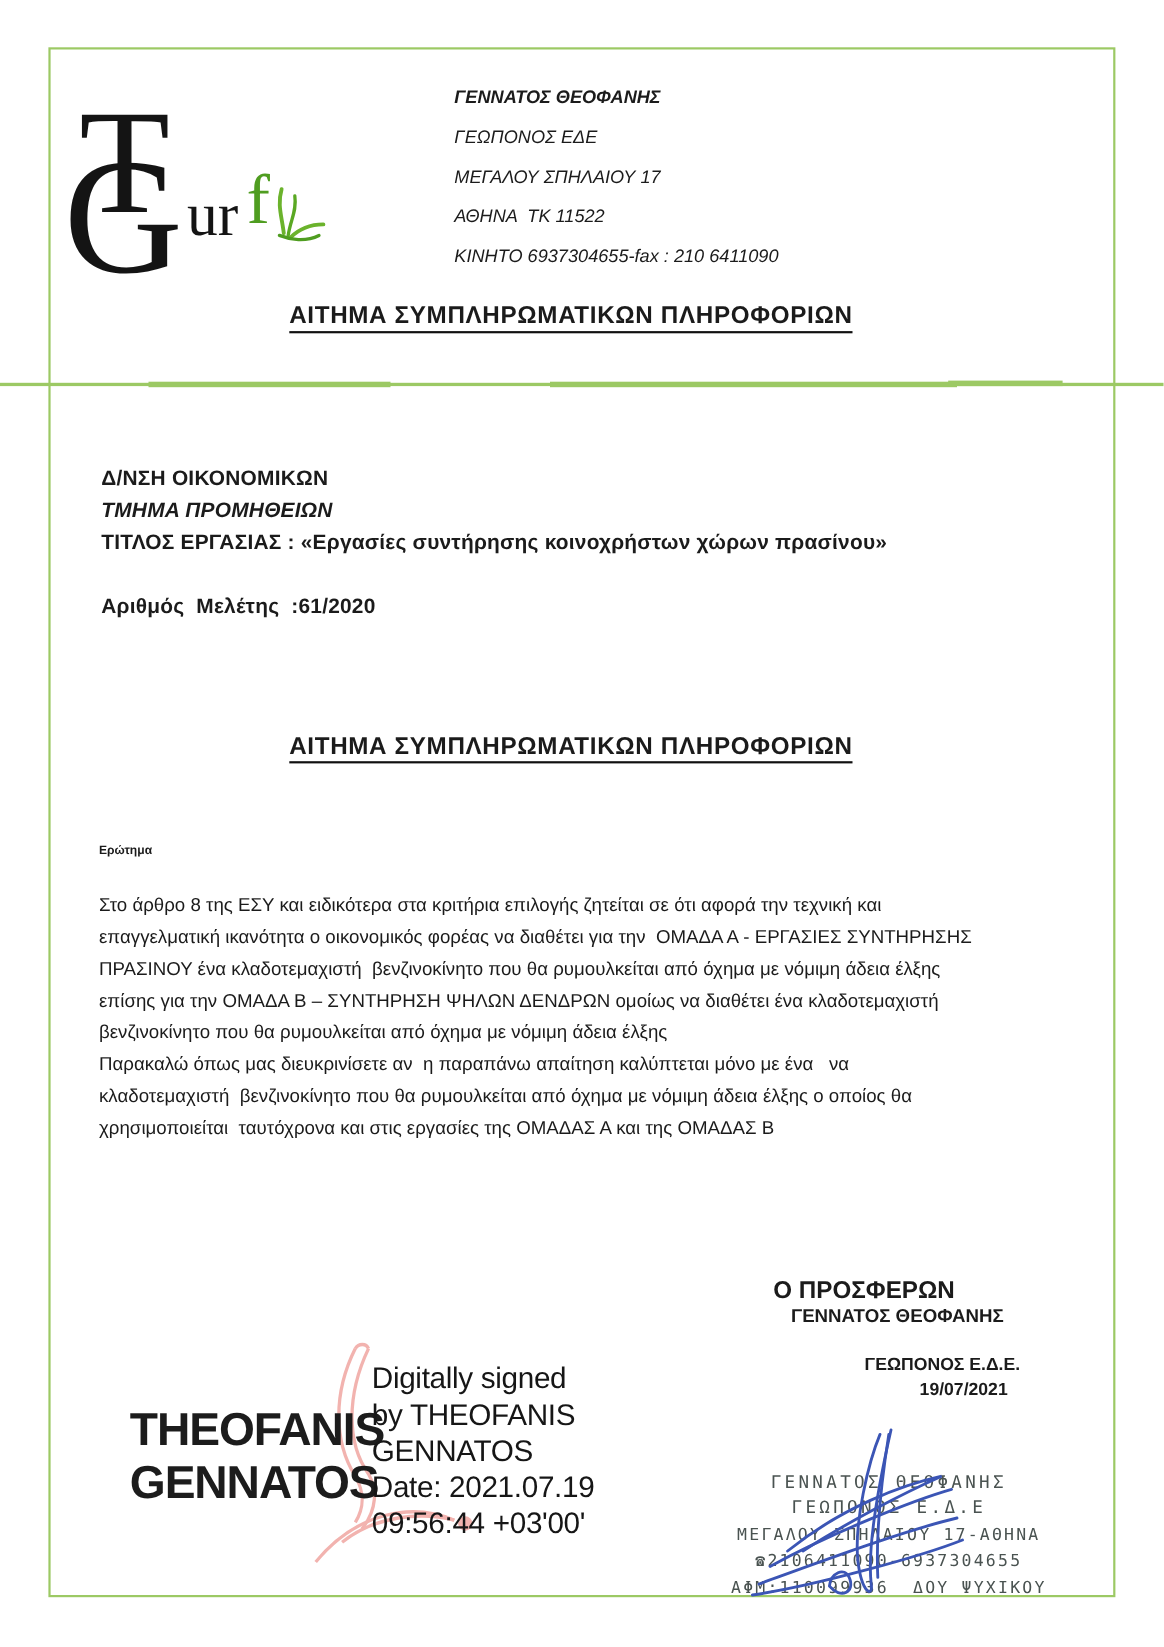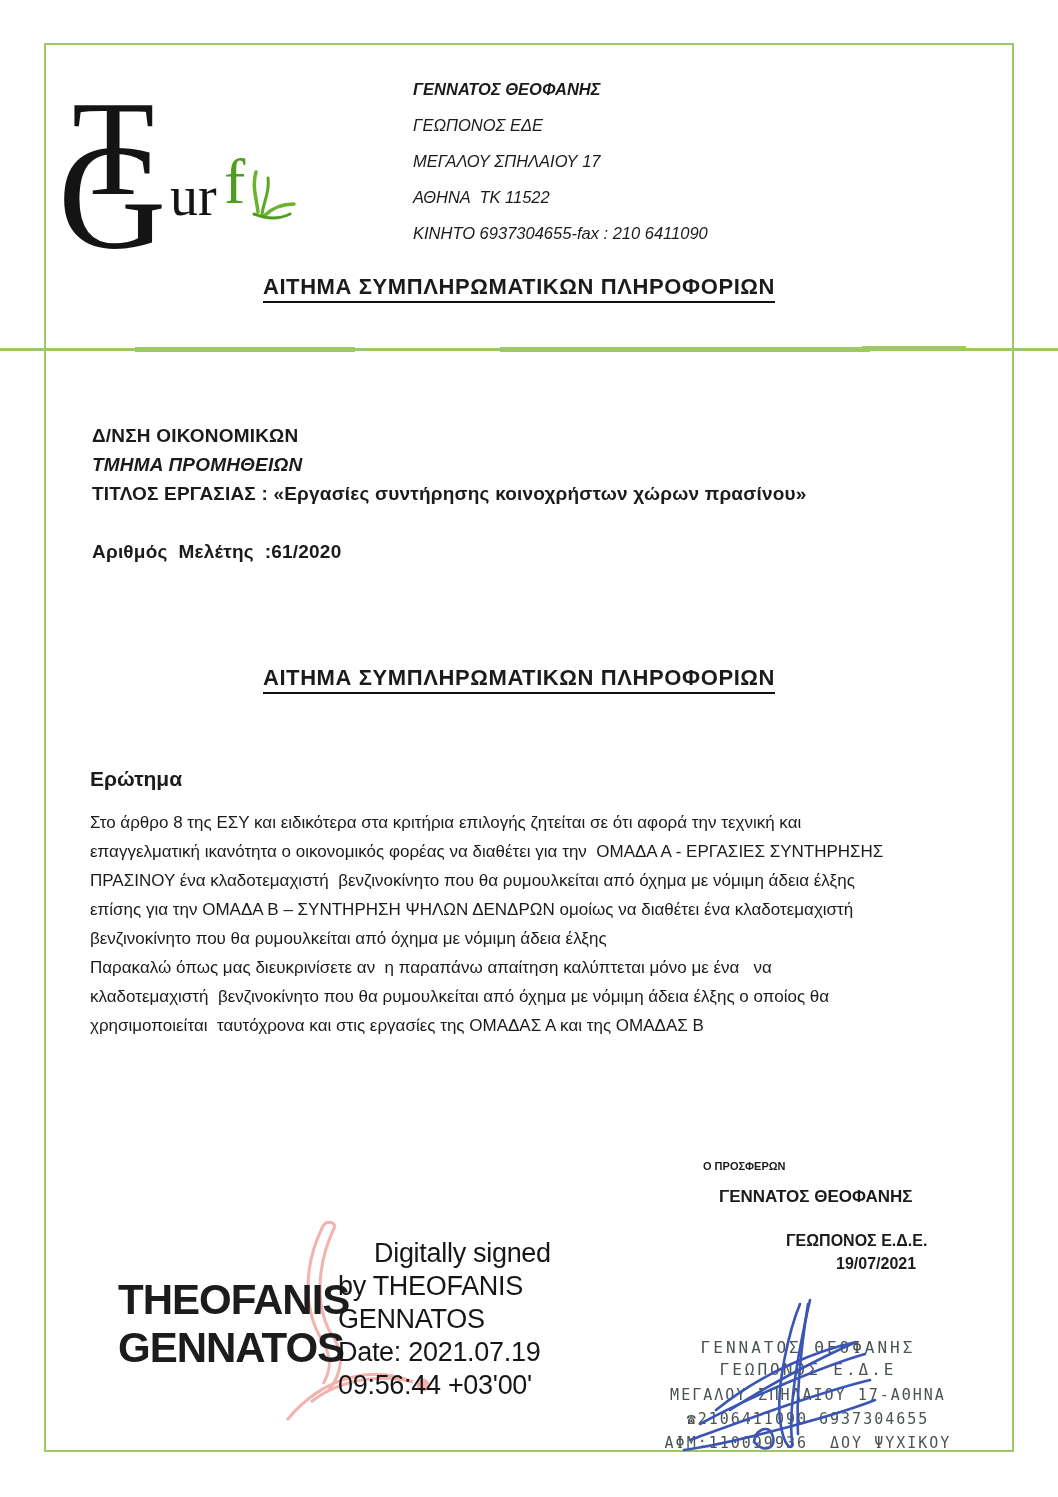--- a/index.html
+++ b/index.html
@@ -29,21 +29,21 @@
 
   
   .title-row{position:absolute;left:44px;width:950px;text-align:center;white-space:nowrap;}
   .title-row span{display:inline-block;font-size:22px;font-weight:bold;letter-spacing:0.6px;
                   border-bottom:2.5px solid #111;padding-bottom:1px;}
 
   
   .rcpt{left:92px;font-size:19px;font-weight:bold;letter-spacing:0.2px;height:24px;}
 
   
-  .q-label{left:90px;top:767px;font-size:21px;font-weight:bold;}
+  .q-label{left:90px;top:767px;font-size:11px;font-weight:bold;}
   .q-line{left:90px;font-size:17px;height:22px;}
 
   
   .off{font-weight:bold;}
 
   
   .dsig-name{font-size:42px;font-weight:bold;letter-spacing:-1px;color:#1c1c1c;}
   .dsig-det{left:338px;font-size:27px;letter-spacing:-0.3px;color:#161616;height:32px;}
 
   
@@ -100,38 +100,38 @@
   <div class="abs q-label">Ερώτημα</div>
   <div class="abs q-line" style="top:813px;">Στο άρθρο 8 της ΕΣΥ και ειδικότερα στα κριτήρια επιλογής ζητείται σε ότι αφορά την τεχνική και</div>
   <div class="abs q-line" style="top:842px;">επαγγελματική ικανότητα ο οικονομικός φορέας να διαθέτει για την  ΟΜΑΔΑ Α - ΕΡΓΑΣΙΕΣ ΣΥΝΤΗΡΗΣΗΣ</div>
   <div class="abs q-line" style="top:871px;">ΠΡΑΣΙΝΟΥ ένα κλαδοτεμαχιστή  βενζινοκίνητο που θα ρυμουλκείται από όχημα με νόμιμη άδεια έλξης</div>
   <div class="abs q-line" style="top:900px;">επίσης για την ΟΜΑΔΑ Β – ΣΥΝΤΗΡΗΣΗ ΨΗΛΩΝ ΔΕΝΔΡΩΝ ομοίως να διαθέτει ένα κλαδοτεμαχιστή</div>
   <div class="abs q-line" style="top:929px;">βενζινοκίνητο που θα ρυμουλκείται από όχημα με νόμιμη άδεια έλξης</div>
   <div class="abs q-line" style="top:987px;">κλαδοτεμαχιστή  βενζινοκίνητο που θα ρυμουλκείται από όχημα με νόμιμη άδεια έλξης ο οποίος θα</div>
   <div class="abs q-line" style="top:958px;">Παρακαλώ όπως μας διευκρινίσετε αν  η παραπάνω απαίτηση καλύπτεται μόνο με ένα   να</div>
   <div class="abs q-line" style="top:1016px;">χρησιμοποιείται  ταυτόχρονα και στις εργασίες της ΟΜΑΔΑΣ Α και της ΟΜΑΔΑΣ Β</div>
 
-  <div class="abs off" style="left:703px;top:1160px;font-size:11px;text-align:center;">Ο ΠΡΟΣΦΕΡΩΝ</div>
+  <div class="abs off" style="left:703px;top:1160px;font-size:22px;text-align:center;">Ο ΠΡΟΣΦΕΡΩΝ</div>
   <div class="abs off" style="left:719px;top:1187px;font-size:17px;">ΓΕΝΝΑΤΟΣ ΘΕΟΦΑΝΗΣ</div>
   <div class="abs off" style="left:786px;top:1232px;font-size:16px;">ΓΕΩΠΟΝΟΣ Ε.Δ.Ε.</div>
   <div class="abs off" style="left:836px;top:1255px;font-size:16px;">19/07/2021</div>
 
   <svg style="left:283px;top:1222px;" width="160" height="212" viewBox="0 0 160 212">
     <path d="M40,4 C20,44 20,88 40,120 C48,134 49,147 40,162" stroke="#f2b3af" stroke-width="3" fill="none"></path>
     <path d="M52,4 C32,46 32,90 52,118 C60,132 60,150 46,168" stroke="#f2b3af" stroke-width="3" fill="none"></path>
     <path d="M40,4 C43,-1 50,-1 52,4" stroke="#f2b3af" stroke-width="3" fill="none"></path>
     <path d="M4,198 C42,152 92,144 130,160" stroke="#f2b3af" stroke-width="3" fill="none"></path>
     <path d="M130,160 C100,152 58,156 28,180" stroke="#f2b3af" stroke-width="3" fill="none"></path>
     <circle cx="140" cy="163" r="6.5" fill="#f2b3af"></circle>
   </svg>
 
   <div class="abs dsig-name" style="left:118px;top:1276px;">THEOFANIS</div>
   <div class="abs dsig-name" style="left:118px;top:1324px;">GENNATOS</div>
 
-  <div class="abs dsig-det" style="top:1238px;margin-left:36px;">Digitally signed</div>
+  <div class="abs dsig-det" style="top:1238px;">Digitally signed</div>
   <div class="abs dsig-det" style="top:1271px;">by THEOFANIS</div>
   <div class="abs dsig-det" style="top:1304px;">GENNATOS</div>
   <div class="abs dsig-det" style="top:1337px;">Date: 2021.07.19</div>
   <div class="abs dsig-det" style="top:1370px;">09:56:44 +03'00'</div>
 
   <div class="abs stamp-line stamp-big" style="top:1338px;">ΓΕΝΝΑΤΟΣ ΘΕΟΦΑΝΗΣ</div>
   <div class="abs stamp-line stamp-big" style="top:1360px;">ΓΕΩΠΟΝΟΣ Ε.Δ.Ε</div>
   <div class="abs stamp-line stamp-small" style="top:1386px;">ΜΕΓΑΛΟΥ ΣΠΗΛΑΙΟΥ 17-ΑΘΗΝΑ</div>
   <div class="abs stamp-line stamp-small" style="top:1410px;">☎2106411090-6937304655</div>
   <div class="abs stamp-line stamp-small" style="top:1434px;">ΑΦΜ:110099936  ΔΟΥ ΨΥΧΙΚΟΥ</div>

